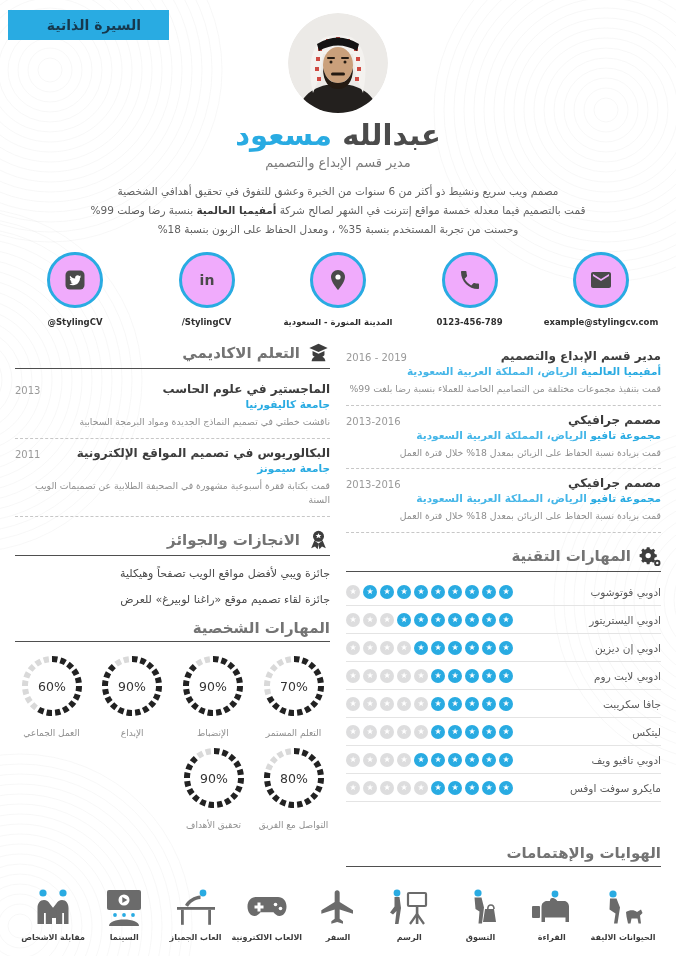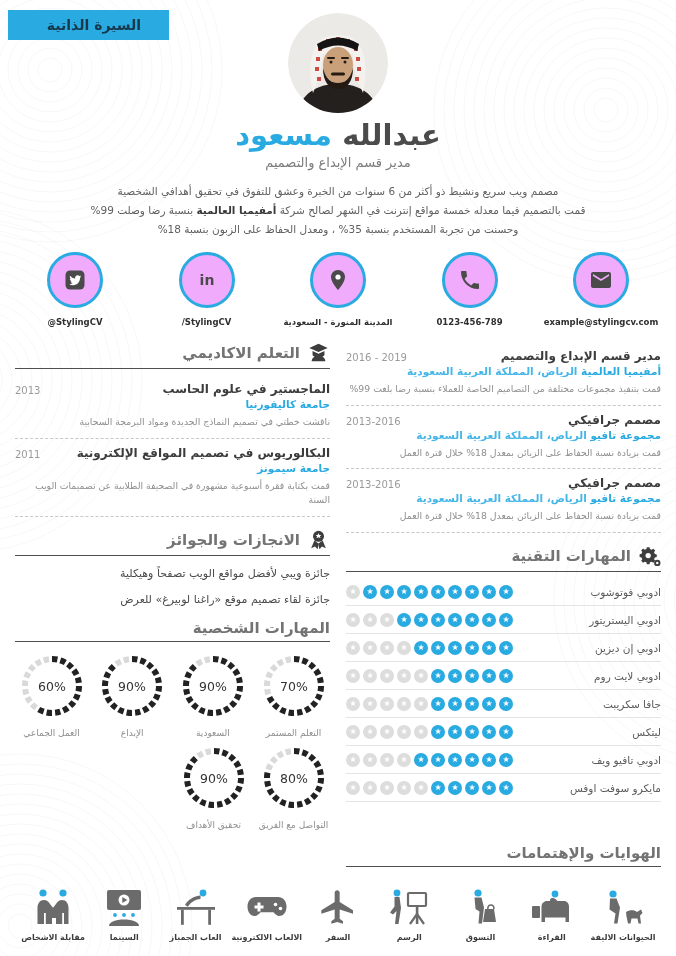--- a/index.html
+++ b/index.html
@@ -568,21 +568,21 @@
                       <path d="M20.1 57.8 A27 27 0 0 1 16.1 54.2" stroke="#222222" stroke-width="6" fill="none"></path>
                       <path d="M14.2 51.9 A27 27 0 0 1 11.4 47.2" stroke="#222222" stroke-width="6" fill="none"></path>
                       <path d="M10.3 44.3 A27 27 0 0 1 9.2 39.1" stroke="#222222" stroke-width="6" fill="none"></path>
                       <path d="M9.0 36.0 A27 27 0 0 1 9.5 30.6" stroke="#222222" stroke-width="6" fill="none"></path>
                       <path d="M10.3 27.7 A27 27 0 0 1 12.5 22.7" stroke="#222222" stroke-width="6" fill="none"></path>
                       <path d="M14.2 20.1 A27 27 0 0 1 17.8 16.1" stroke="#222222" stroke-width="6" fill="none"></path>
                       <path d="M20.1 14.2 A27 27 0 0 1 24.8 11.4" stroke="#d9d9d9" stroke-width="6" fill="none"></path>
                       <path d="M27.7 10.3 A27 27 0 0 1 32.9 9.2" stroke="#d9d9d9" stroke-width="6" fill="none"></path>
                       <text x="36" y="40.5" text-anchor="middle" class="gauge-pct">90%</text>
                     </svg></div>
-                  <div class="gauge-label">السعودية</div>
+                  <div class="gauge-label">الإنضباط</div>
                 </div>
                 <div class="gauge">
                   <div><svg viewBox="0 0 72 72">
                       <path d="M36.0 9.0 A27 27 0 0 1 41.4 9.5" stroke="#222222" stroke-width="6" fill="none"></path>
                       <path d="M44.3 10.3 A27 27 0 0 1 49.3 12.5" stroke="#222222" stroke-width="6" fill="none"></path>
                       <path d="M51.9 14.2 A27 27 0 0 1 55.9 17.8" stroke="#222222" stroke-width="6" fill="none"></path>
                       <path d="M57.8 20.1 A27 27 0 0 1 60.6 24.8" stroke="#222222" stroke-width="6" fill="none"></path>
                       <path d="M61.7 27.7 A27 27 0 0 1 62.8 32.9" stroke="#222222" stroke-width="6" fill="none"></path>
                       <path d="M63.0 36.0 A27 27 0 0 1 62.5 41.4" stroke="#222222" stroke-width="6" fill="none"></path>
                       <path d="M61.7 44.3 A27 27 0 0 1 59.5 49.3" stroke="#222222" stroke-width="6" fill="none"></path>

